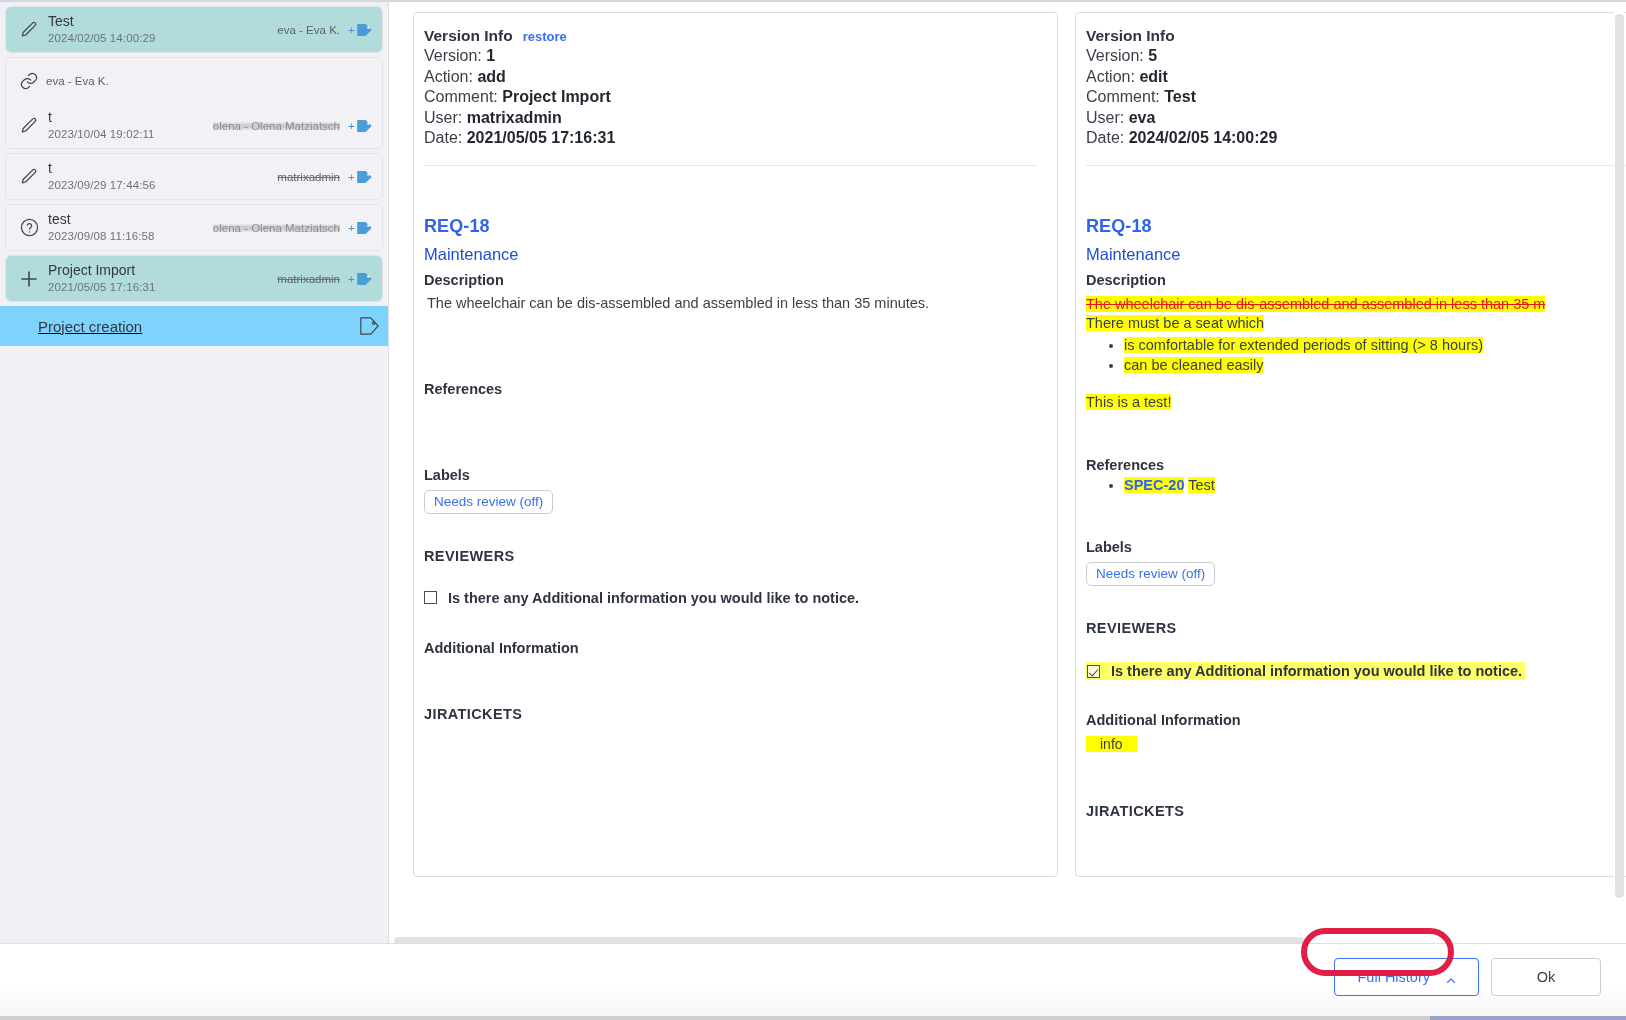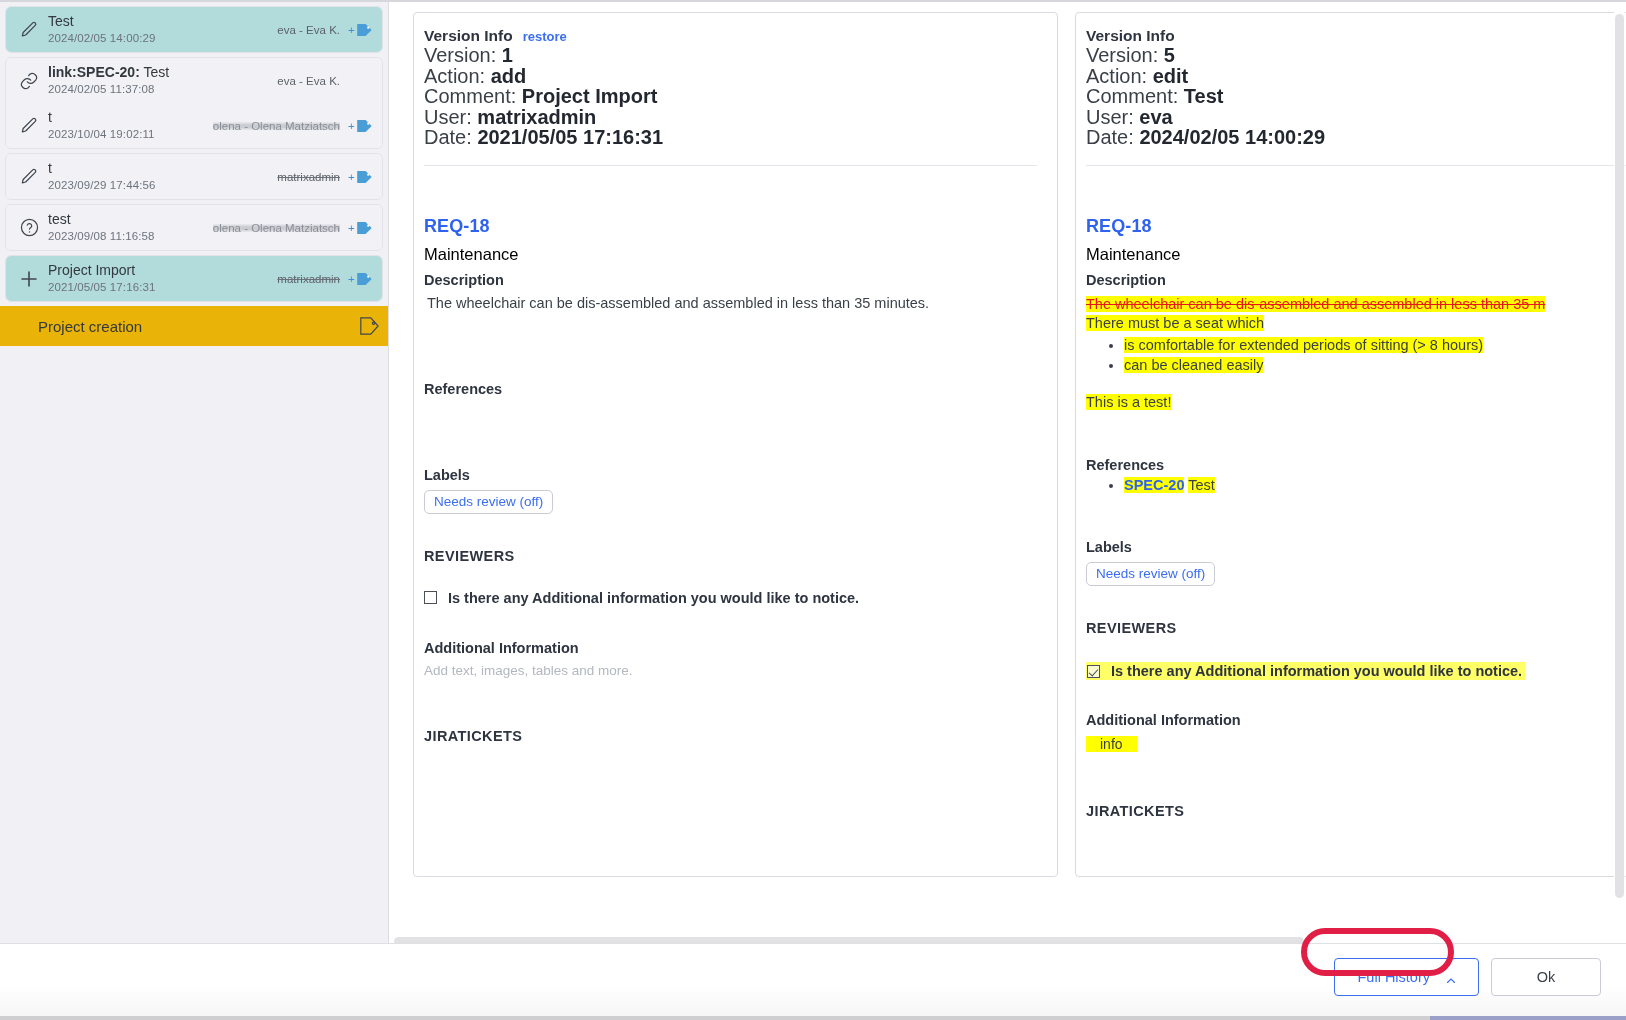--- a/index.html
+++ b/index.html
@@ -39,23 +39,24 @@
   .hist-row {
     position: relative;
     display: flex;
     align-items: center;
     height: 45px;
     padding: 0 8px 0 6px;
     background: #f2f2f6;
   }
   .hist-row.selected { background: #b2dcdc; }
   .hist-row.plain {
-    background: #eab308;
+    background: #7dd3fc;
     border: none;
     height: 40px;
+    text-decoration: underline;
   }
   .hist-icon {
     width: 34px; min-width: 34px;
     display: flex; align-items: center; justify-content: center;
     color: #41464f;
   }
   .hist-body { flex: 1; min-width: 0; padding-left: 2px; }
   .hist-title {
     font-size: 14px; color: #33383f; line-height: 1.15;
     white-space: nowrap; overflow: hidden; text-overflow: ellipsis;
@@ -109,34 +110,34 @@
   .pane.right { width: 640px; min-width: 640px; }
 
   .vi-head {
     font-size: 15.5px; font-weight: 700; color: #2e3440;
     display: flex; align-items: baseline; gap: 10px;
   }
   .restore-link {
     font-size: 13px; font-weight: 700; color: #3b6ef0; cursor: pointer;
   }
   .vi-line {
-    font-size: 20px; color: #3a3f48; line-height: 19.5px; margin-top: 1px;
+    font-size: 16px; color: #3a3f48; line-height: 19.5px; margin-top: 1px;
   }
   .vi-line b { font-weight: 700; color: #232830; }
   .vi-rule {
     border: none; border-top: 1px solid #e6e7ec;
     margin: 17px 0 0 0;
   }
   .vi-gap { height: 50px; }
 
   .req-id {
     font-size: 18px; font-weight: 700; color: #2f62ef;
     letter-spacing: .1px;
   }
-  .req-title { font-size: 16.5px; color: #000000; margin-top: 8px; }
+  .req-title { font-size: 16.5px; color: #1d4ed8; margin-top: 8px; }
   .sec-head {
     font-size: 14.5px; font-weight: 700; color: #2e3440; margin-top: 8px;
   }
   .sec-head.caps { letter-spacing: .4px; }
   .desc-text { font-size: 14.5px; color: #3a3f48; margin-top: 7px; padding-left: 3px; }
 
   .hl { background: #ffff00; }
   .del {
     background: #ffff00; color: #e8161c;
     text-decoration: line-through; text-decoration-color: #e8161c;
@@ -285,24 +286,20 @@
     </div>
 
     <div class="hist-group">
       <div class="hist-row">
         <span class="hist-icon">
           <svg width="20" height="20" viewBox="0 0 24 24" fill="none" stroke="currentColor" stroke-width="1.5" stroke-linecap="round">
               <path d="M10 13a5 5 0 0 0 7.5.5l2.5-2.5a5 5 0 0 0-7-7L11.5 5.5"></path>
               <path d="M14 11a5 5 0 0 0-7.5-.5L4 13a5 5 0 0 0 7 7l1.5-1.5"></path>
             </svg>
         </span>
-        <span class="hist-body">
-          <span class="hist-title"><b>link:SPEC-20:</b> <span>Test</span></span>
-          <span class="hist-date" style="display:block">2024/02/05 11:37:08</span>
-        </span>
         <span class="hist-user">eva - Eva K.</span>
         <span class="tag-btn"></span>
       </div>
       <div class="hist-row">
         <span class="hist-icon">
           <svg width="20" height="20" viewBox="0 0 24 24" fill="none" stroke="currentColor" stroke-width="1.5" stroke-linecap="round" stroke-linejoin="round">
               <path d="M16.5 3.5a2.12 2.12 0 0 1 3 3L8 18l-4 1 1-4 11.5-11.5z"></path>
             </svg>
         </span>
         <span class="hist-body">
@@ -429,21 +426,20 @@
 
         <div class="spacer-sm"></div>
         <div class="sec-head caps">REVIEWERS</div>
         <div class="rev-row">
           <span class="rev-box"></span>
           <span class="rev-text">Is there any Additional information you would like to notice.</span>
         </div>
 
         <div class="spacer-sm"></div>
         <div class="sec-head">Additional Information</div>
-        <div class="placeholder-text">Add text, images, tables and more.</div>
 
         <div class="spacer-md"></div>
         <div class="sec-head caps">JIRATICKETS</div>
       </div>
 
       <div class="pane right">
         <div class="vi-head">
           <span>Version Info</span>
         </div>
         <div class="vi-line"><span>Version:</span> <b>5</b></div>

